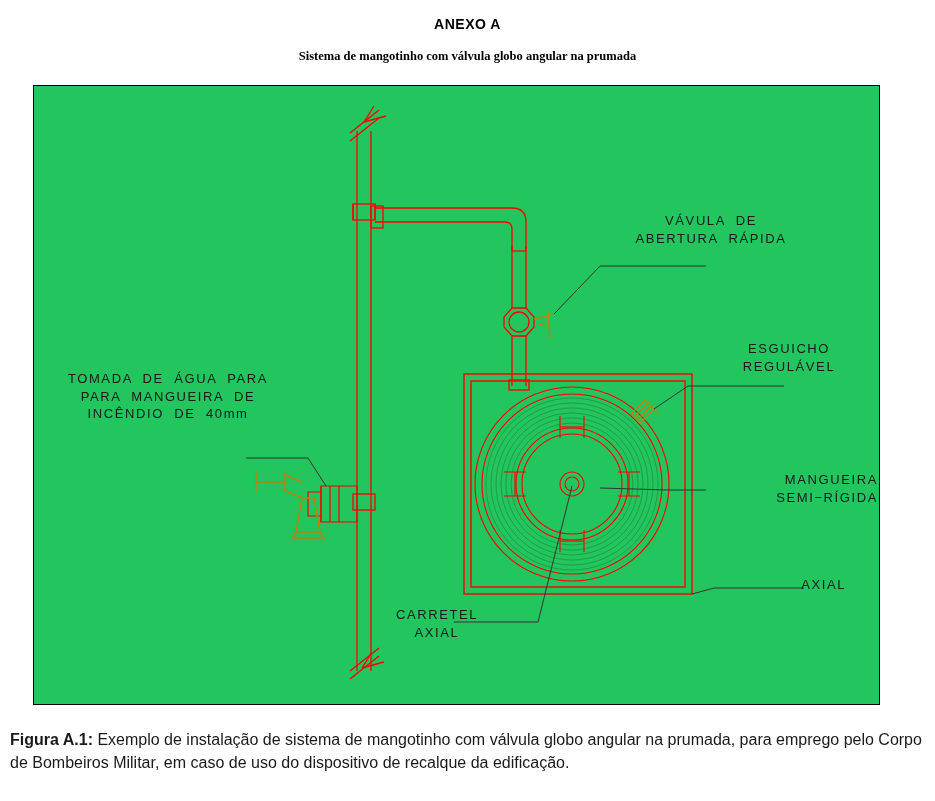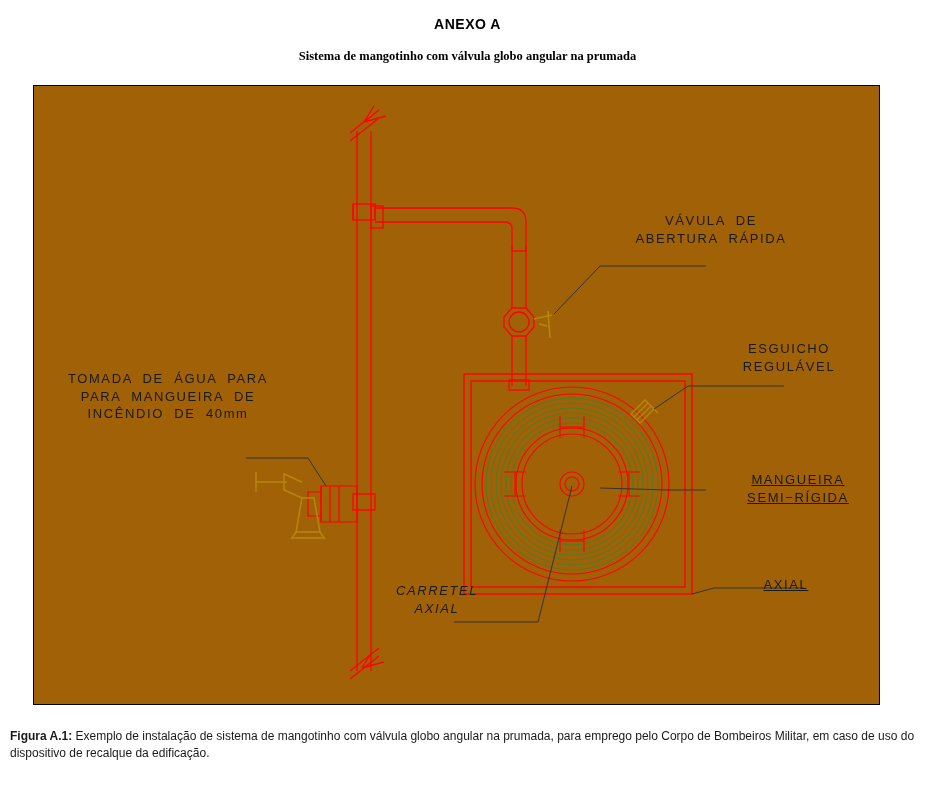--- a/index.html
+++ b/index.html
@@ -41,52 +41,52 @@
     font-family: Liberation Serif, serif;
   }
   .figure-frame {
     position: absolute;
     left: 33px;
     top: 85px;
     width: 847px;
     height: 620px;
     border: 1px solid #000000;
     box-sizing: border-box;
-    background: #a16207;
+    background: #22c55e;
   }
   .drawing {
     position: absolute;
     left: 0;
     top: 0;
     width: 847px;
     height: 620px;
   }
   .caption {
     position: absolute;
     left: 10px;
     top: 728px;
     width: 915px;
-    font-size: 12px;
+    font-size: 16px;
     line-height: 1.45;
     color: #1a1a1a;
   }
   .caption b {
     font-weight: bold;
   }
   .cad-label {
     position: absolute;
     font-family: "Liberation Sans", sans-serif;
     font-size: 13px;
     letter-spacing: 1.6px;
     color: #1a1a1a;
     white-space: pre;
     line-height: 1.35;
   }
   .cad-label.center { text-align: center; }
-  .cad-label.left { text-align: center; text-decoration: underline; }
+  .cad-label.left { text-align: right; }
 </style>
 </head>
 <body>
 
 <div class="page">
 
   <div class="anexo-title">ANEXO A</div>
   <div class="anexo-subtitle">Sistema de mangotinho com válvula globo angular na prumada</div>
 
   <div class="figure-frame">
@@ -215,21 +215,21 @@
 ABERTURA  RÁPIDA</div>
 
     <div class="cad-label center" style="left:680px; top:254px; width:150px;">ESGUICHO
 REGULÁVEL</div>
 
     <div class="cad-label left" style="left:684px; top:385px; width:160px;">MANGUEIRA
 SEMI−RÍGIDA</div>
 
     <div class="cad-label left" style="left:692px; top:490px; width:120px;">AXIAL</div>
 
-    <div class="cad-label center" style="left:338px; top:496px; width:130px;font-style:italic;">CARRETEL
+    <div class="cad-label center" style="left:338px; top:520px; width:130px;">CARRETEL
 AXIAL</div>
 
     <div class="cad-label center" style="left:18px; top:284px; width:232px;">TOMADA  DE  ÁGUA  PARA
 PARA  MANGUEIRA  DE
 INCÊNDIO  DE  40mm</div>
 
   </div>
 
   <div class="caption">
     <b>Figura A.1:</b><span> Exemplo de instalação de sistema de mangotinho com válvula globo angular na prumada, para emprego pelo Corpo de Bombeiros Militar, em caso de uso do dispositivo de recalque da edificação.</span>

